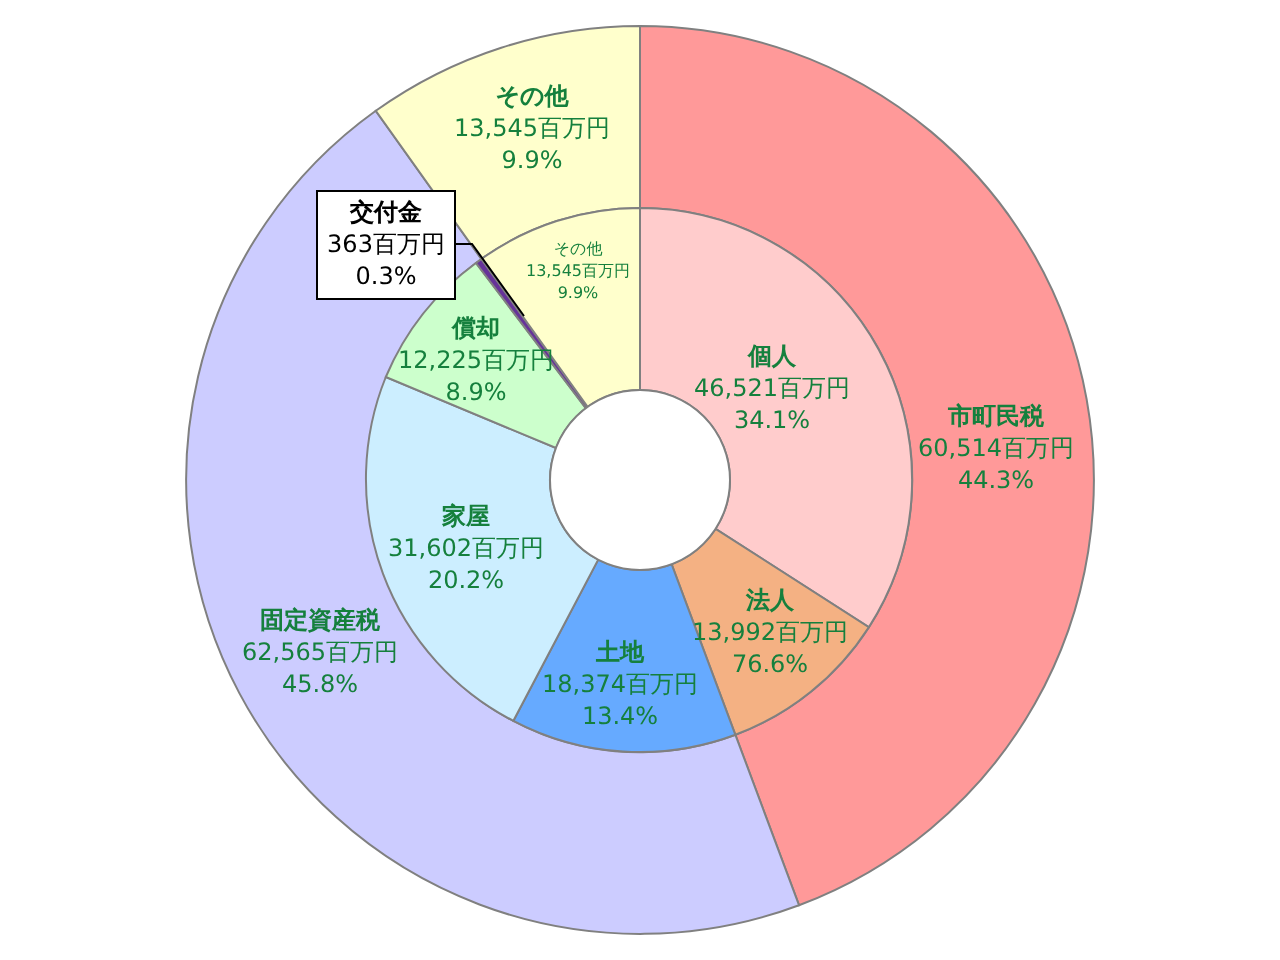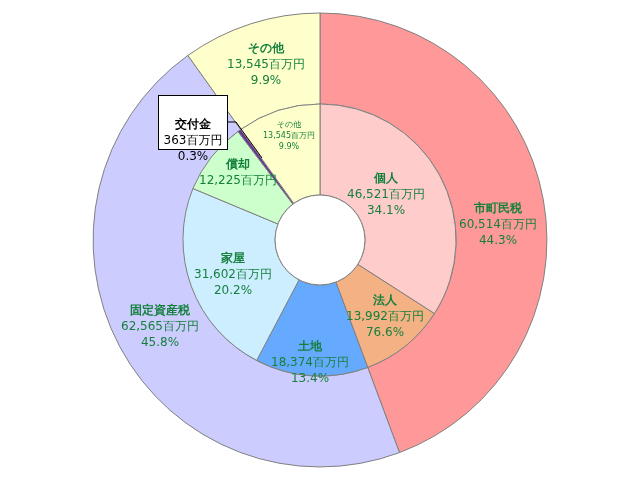--- a/index.html
+++ b/index.html
@@ -3,21 +3,21 @@
 <meta charset="utf-8">
 <style>
   html, body { margin:0; padding:0; background:#ffffff; }
   body { width:640px; height:480px; position:relative; overflow:hidden;
          font-family: "DejaVu Sans", "Liberation Sans", sans-serif; }
   svg { position:absolute; left:0; top:0; }
   .lbl { position:absolute; text-align:center; font-size:12px; line-height:16px; color:#15803d; white-space:nowrap; transform:translateX(-50%); }
   .lbl .name { font-weight:bold; }
   .lbl.small { font-size:8px; line-height:11px; }
   .callout { position:absolute; left:158px; top:95px; width:70px; height:55px; background:#fff; border:1px solid #000;
-             box-sizing:border-box; text-align:center; font-size:12px; line-height:16px; padding-top:20px; }
+             box-sizing:border-box; text-align:center; font-size:12px; line-height:16px; padding-top:2px; }
   .callout .name { font-weight:bold; }
 </style>
 </head>
 <body>
 
 <svg width="640" height="480" viewBox="0 0 640 480">
   <g stroke="#808080" stroke-width="1">
 
     <path fill="#ff9999" d="M320,13 A227,227 0 0 1 399.5,452.6 L367.7,367.4 A136,136 0 0 0 320,104 Z"></path>
     <path fill="#ccccff" d="M399.5,452.6 A227,227 0 0 1 187.9,55.4 L240.7,129.5 A136,136 0 0 0 367.7,367.4 Z"></path>
@@ -55,33 +55,34 @@
 <div class="lbl" style="left:386px;top:170px;">
   <div class="name">個人</div>
   <div>46,521百万円</div>
   <div>34.1%</div>
 </div>
 <div class="lbl" style="left:385px;top:292px;">
   <div class="name">法人</div>
   <div>13,992百万円</div>
   <div>76.6%</div>
 </div>
-<div class="lbl" style="left:310px;top:318px;margin-top:20px;">
+<div class="lbl" style="left:310px;top:318px;">
   <div class="name">土地</div>
   <div>18,374百万円</div>
   <div>13.4%</div>
 </div>
 <div class="lbl" style="left:233px;top:250px;">
   <div class="name">家屋</div>
   <div>31,602百万円</div>
   <div>20.2%</div>
 </div>
 <div class="lbl" style="left:238px;top:156px;">
   <div class="name">償却</div>
   <div>12,225百万円</div>
+  <div>8.9%</div>
 </div>
 <div class="lbl small" style="left:289px;top:119px;">
   <div>その他</div>
   <div>13,545百万円</div>
   <div>9.9%</div>
 </div>
 
 <div class="callout">
   <div class="name">交付金</div>
   <div>363百万円</div>

